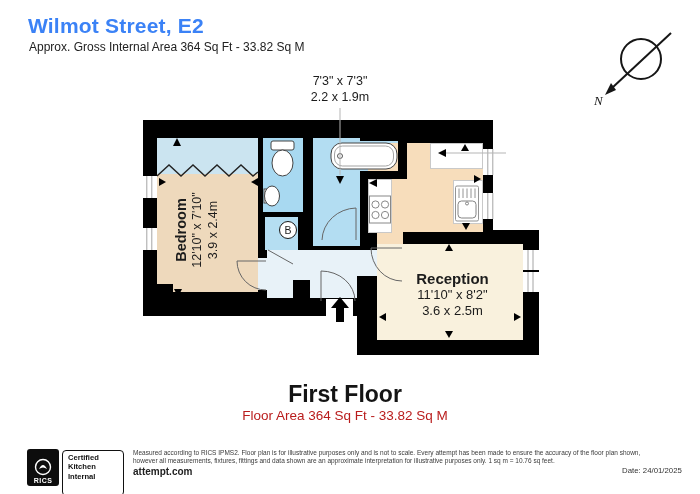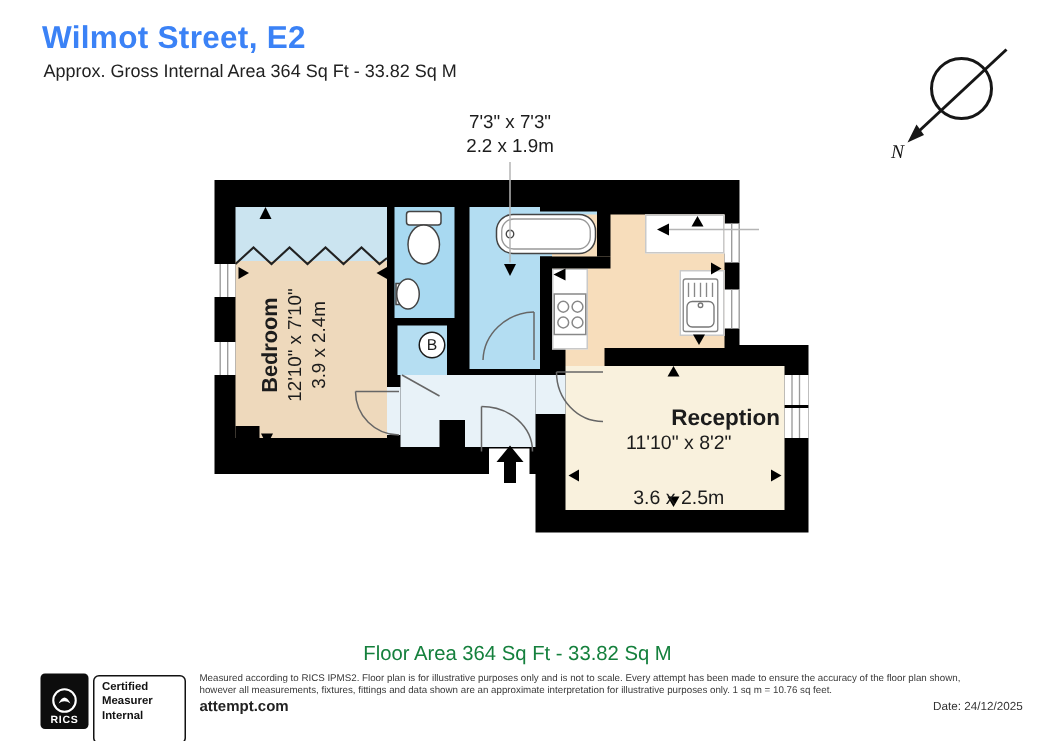--- a/index.html
+++ b/index.html
@@ -18,21 +18,21 @@
   .roomlabel{position:absolute;text-align:center;color:#1c1c1c;}
   .roomlabel .rname{font-weight:bold;font-size:14.5px;line-height:17px;}
   .roomlabel .rdim{font-size:12.5px;line-height:15.5px;}
   .dimonly{font-size:12.5px;line-height:15.5px;color:#1c1c1c;text-align:center;}
   .rot-wrap{display:flex;align-items:center;justify-content:center;}
   .rot-inner{transform:rotate(-90deg);white-space:nowrap;text-align:center;}
   .bcircle{left:279px;top:221px;width:18px;height:18px;border:1.3px solid #1a1a1a;border-radius:50%;
            background:#fff;font-size:10.5px;display:flex;align-items:center;justify-content:center;box-sizing:border-box;}
   
   .floorname{left:145px;top:381px;width:400px;text-align:center;font-size:23px;font-weight:bold;color:#141414;}
-  .floorarea{left:145px;top:428px;width:400px;text-align:center;font-size:13.5px;color:#15803d;}
+  .floorarea{left:145px;top:408px;width:400px;text-align:center;font-size:13.5px;color:#b91c1c;}
   
   .rics-box{left:27px;top:449px;width:32px;height:37px;background:#0d0d0d;border-radius:3px;
             display:flex;flex-direction:column;align-items:center;justify-content:flex-end;padding-bottom:2px;box-sizing:border-box;}
   .rics-text{color:#fff;font-size:7px;font-weight:bold;letter-spacing:.5px;}
   .cert-box{left:62px;top:450px;width:62px;height:46px;border:1.6px solid #111;border-radius:4px;
             box-sizing:border-box;padding:2px 0 15px 5px;}
   .cert-line{font-size:7.6px;font-weight:bold;line-height:9.3px;color:#111;}
   .disc{left:133px;top:449px;width:558px;font-size:6.5px;line-height:8.3px;color:#3a3a3a;white-space:nowrap;}
   .site{left:133px;top:466px;font-size:10px;font-weight:bold;color:#222;}
   .datetxt{left:622px;top:466px;font-size:7.8px;color:#333;}
@@ -189,43 +189,44 @@
 
   <div class="abs rot-wrap" style="left:142px;top:175px;width:110px;height:110px;">
     <div class="rot-inner roomlabel" style="position:static;">
       <div class="rname">Bedroom</div>
       <div class="rdim">12'10" x 7'10"</div>
       <div class="rdim">3.9 x 2.4m</div>
     </div>
   </div>
 
   <div class="roomlabel" style="left:385px;top:270px;width:135px;">
-    <div class="rname" style="font-size:15px;text-align:right;">Reception</div>
+    <div class="rname" style="font-size:15px;">Reception</div>
     <div class="rdim" style="font-size:13px;">11'10" x 8'2"</div>
-    <div class="rdim" style="font-size:13px;margin-top:21px;">3.6 x 2.5m</div>
+    <div class="rdim" style="font-size:13px;">3.6 x 2.5m</div>
   </div>
 
   <div class="abs bcircle">B</div>
 
+  <div class="abs floorname">First Floor</div>
   <div class="abs floorarea">Floor Area 364 Sq Ft - 33.82 Sq M</div>
 
   <div class="abs rics-box">
     <svg width="20" height="20" viewBox="0 0 20 20">
       <circle cx="10" cy="10" r="7.5" fill="none" stroke="#fff" stroke-width="1.4"></circle>
       <path d="M6,12 Q10,4 14,12 Q10,9 6,12 Z" fill="#fff"></path>
     </svg>
     <div class="rics-text">RICS</div>
   </div>
 
   <div class="abs cert-box">
     <div class="cert-line">Certified</div>
-    <div class="cert-line">Measurer</div>
+    <div class="cert-line">Kitchen</div>
     <div class="cert-line">Internal</div>
   </div>
 
   <div class="abs disc">
     <div>Measured according to RICS IPMS2. Floor plan is for illustrative purposes only and is not to scale. Every attempt has been made to ensure the accuracy of the floor plan shown,</div>
     <div>however all measurements, fixtures, fittings and data shown are an approximate interpretation for illustrative purposes only. 1 sq m = 10.76 sq feet.</div>
   </div>
   <div class="abs site">attempt.com</div>
-  <div class="abs datetxt">Date: 24/12/2025</div>
+  <div class="abs datetxt">Date: 24/01/2025</div>
 
 </div>
 
 </body></html>

